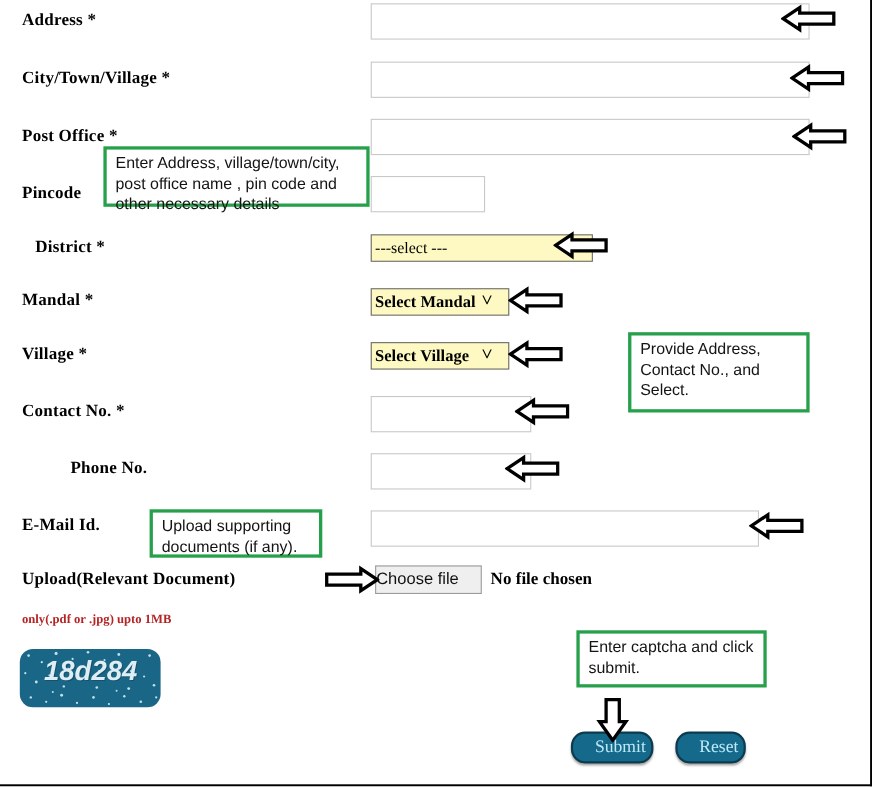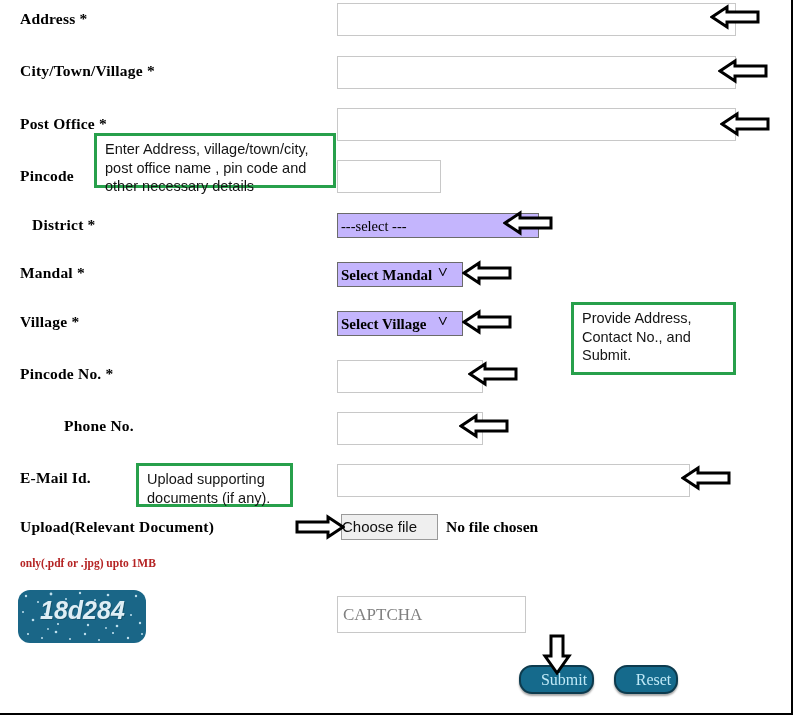--- a/index.html
+++ b/index.html
@@ -40,21 +40,21 @@
     padding: 2px 5px;
     outline: none;
   }
   .txtfield::placeholder {
     color: #808080;
     opacity: 1;
   }
   .selfield {
     position: absolute;
     border: 1px solid #6b6b6b;
-    background: #c4b5fd;
+    background: #fef9c3;
     box-sizing: border-box;
     font-family: "Liberation Serif", serif;
     font-size: 14.5px;
     color: #000000;
     padding: 1px 3px;
     outline: none;
     -webkit-appearance: none;
     -moz-appearance: none;
     appearance: none;
   }
@@ -149,21 +149,21 @@
 
 <div id="page">
 
   <div class="row-label" style="left:20px; top:10px;">Address *</div>
   <div class="row-label" style="left:20px; top:62px;">City/Town/Village *</div>
   <div class="row-label" style="left:20px; top:115px;">Post Office *</div>
   <div class="row-label" style="left:20px; top:167px;">Pincode</div>
   <div class="row-label" style="left:32px; top:216px;">District *</div>
   <div class="row-label" style="left:20px; top:264px;">Mandal *</div>
   <div class="row-label" style="left:20px; top:313px;">Village *</div>
-  <div class="row-label" style="left:20px; top:365px;">Pincode No. *</div>
+  <div class="row-label" style="left:20px; top:365px;">Contact No. *</div>
   <div class="row-label" style="left:20px; top:417px;margin-left:44px;">Phone No.</div>
   <div class="row-label" style="left:20px; top:469px;">E-Mail Id.</div>
   <div class="row-label" style="left:20px; top:518px;">Upload(Relevant Document)</div>
 
   <input class="txtfield" style="left: 337px; top: 3px; width: 399px; height: 33px;" value="">
   <input class="txtfield" style="left: 337px; top: 56px; width: 399px; height: 33px;" value="">
   <input class="txtfield" style="left: 337px; top: 108px; width: 399px; height: 33px;" value="">
   <input class="txtfield" style="left: 337px; top: 160px; width: 104px; height: 33px;" value="">
 
   <div class="sel-wrap" style="left:337px; top:213px;">
@@ -230,28 +230,28 @@
           <circle cx="58" cy="16" r="0.9"></circle>
           <circle cx="72" cy="20" r="0.9"></circle>
         <circle cx="30" cy="39" r="0.9"></circle>
           <circle cx="88" cy="38" r="0.9"></circle>
           <circle cx="101" cy="20" r="0.9"></circle>
       </g>
     </svg>
     <span class="captcha-text">18d284</span>
   </div>
 
-  <input class="txtfield" style="left: 337px; top: 596px; width: 189px; height: 37px; font-size: 17px; color: rgb(112, 112, 112);" placeholder="CAPTCHA">
 
   <div class="btn-pill" style="left:519px; top:665px; width:75px; height:29px; line-height:25px;">Submit</div>
   <div class="btn-pill" style="left:614px; top:665px; width:64px; height:29px; line-height:25px;">Reset</div>
 
   <div class="callout" style="left:94px; top:133px; width:242px; height:55px;">Enter Address,  village/town/city, post office name , pin code and other necessary details</div>
-  <div class="callout" style="left:571px; top:302px; width:165px; height:73px;">Provide Address, Contact No., and Submit.</div>
+  <div class="callout" style="left:571px; top:302px; width:165px; height:73px;">Provide Address, Contact No., and Select.</div>
   <div class="callout" style="left:136px; top:463px; width:157px; height:44px;">Upload supporting documents (if any).</div>
+  <div class="callout" style="left:524px; top:573px; width:173px; height:52px;">Enter captcha and click submit.</div>
 
   <svg class="arrow" style="left:710px; top:3px;" width="50" height="28" viewBox="0 0 50 28">
     <path d="M2 14 L17 4 L17 9 L48 9 L48 19 L17 19 L17 24 Z" fill="#ffffff" stroke="#000000" stroke-width="3" stroke-linejoin="miter"></path>
   </svg>
   <svg class="arrow" style="left:718px; top:57px;" width="50" height="28" viewBox="0 0 50 28">
     <path d="M2 14 L17 4 L17 9 L48 9 L48 19 L17 19 L17 24 Z" fill="#ffffff" stroke="#000000" stroke-width="3" stroke-linejoin="miter"></path>
   </svg>
   <svg class="arrow" style="left:720px; top:110px;" width="50" height="28" viewBox="0 0 50 28">
     <path d="M2 14 L17 4 L17 9 L48 9 L48 19 L17 19 L17 24 Z" fill="#ffffff" stroke="#000000" stroke-width="3" stroke-linejoin="miter"></path>
   </svg>

